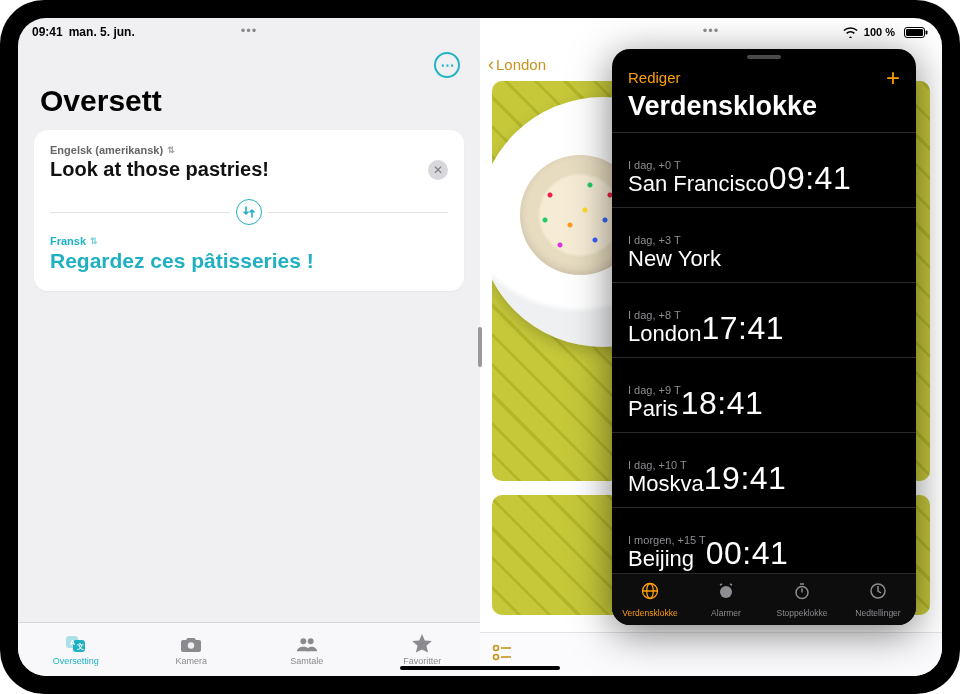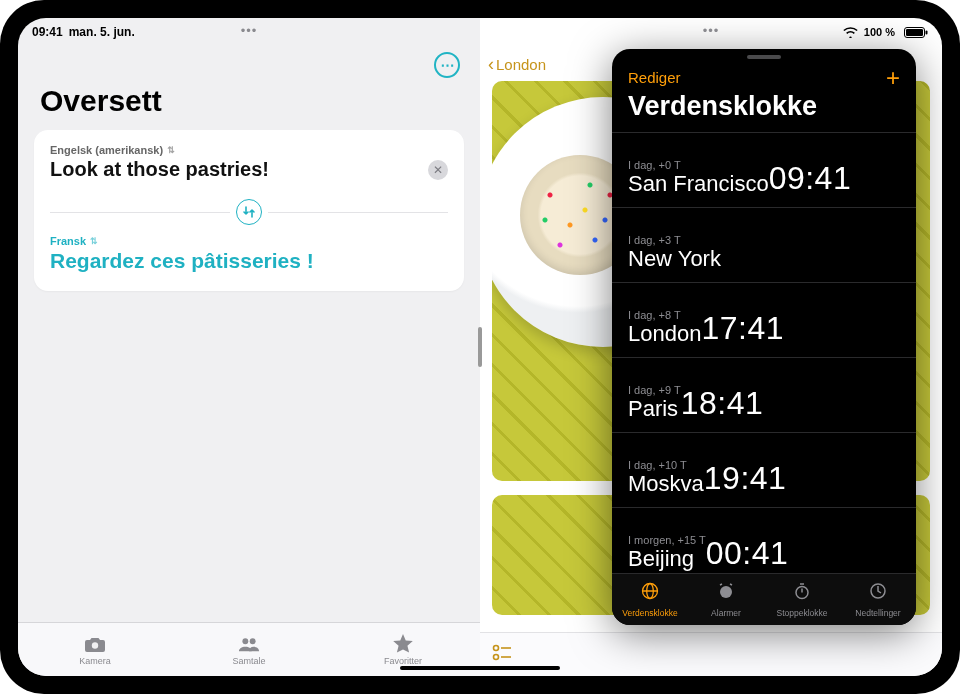--- a/index.html
+++ b/index.html
@@ -396,20 +396,31 @@
           <div class="swap-line"></div>
         </div>
         <div class="lang-label teal">
           <span>Fransk</span>
           <span class="sort-arrows">⇅</span>
         </div>
         <div class="tgt-text">Regardez ces pâtisseries !</div>
       </div>
 
       <div class="trans-tabbar">
+        <div class="ttab active">
+          <span class="gly">
+            <svg width="22" height="20" viewBox="0 0 22 20">
+                <rect x="1" y="2" width="12" height="12" rx="3" fill="currentColor" opacity="0.35"></rect>
+                <rect x="8" y="6" width="12" height="12" rx="3" fill="currentColor"></rect>
+                <text x="5" y="11" font-size="7" fill="#fff" font-weight="700">A</text>
+                <text x="12" y="15" font-size="7" fill="#fff" font-weight="700">文</text>
+              </svg>
+          </span>
+          <span>Oversetting</span>
+        </div>
         <div class="ttab">
           <span class="gly">
             <svg width="22" height="18" viewBox="0 0 22 18">
                 <path d="M3 5h3l1.5-2h7L16 5h3a2 2 0 012 2v8a2 2 0 01-2 2H3a2 2 0 01-2-2V7a2 2 0 012-2z" fill="currentColor"></path>
                 <circle cx="11" cy="10.5" r="3.2" fill="#f0f0f2"></circle>
               </svg>
           </span>
           <span>Kamera</span>
         </div>
         <div class="ttab">

